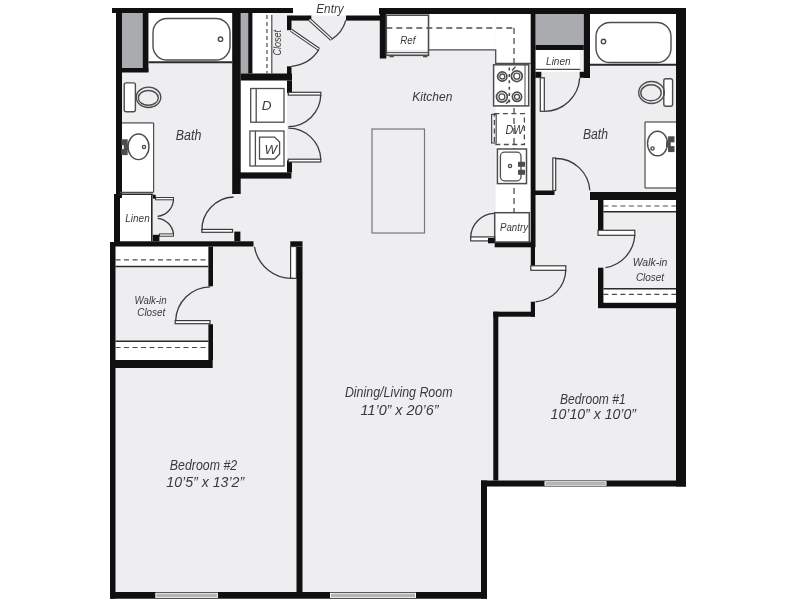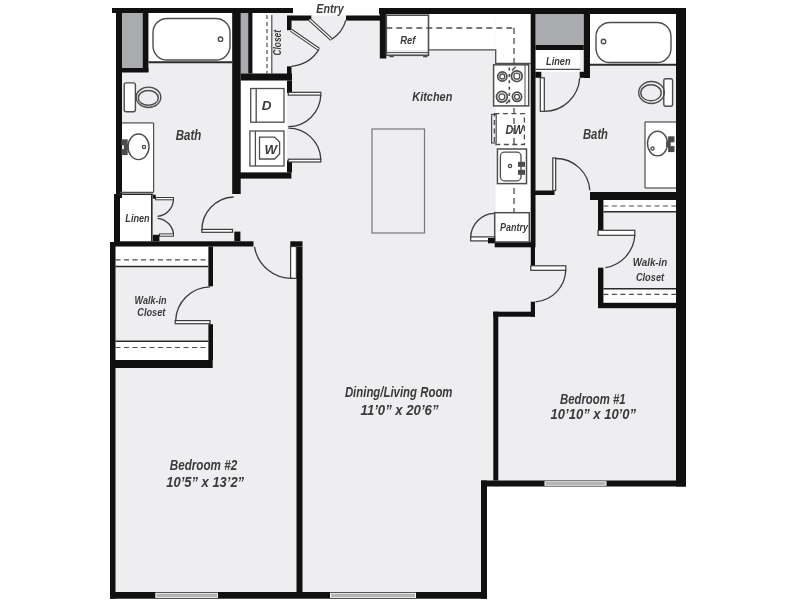--- a/index.html
+++ b/index.html
@@ -1,16 +1,16 @@
 <!DOCTYPE html>
 <html><head>
 <meta charset="utf-8">
 <style>
   html,body{margin:0;padding:0;background:#ffffff;}
-  #plan{width:800px;height:600px;position:relative;filter:opacity(0.999);font-weight:bold;}
+  #plan{width:800px;height:600px;position:relative;filter:opacity(0.999);}
   svg{display:block;}
   text{font-family:"Liberation Sans",sans-serif;font-style:italic;fill:#3a3a3a;}
 </style>
 </head>
 <body>
 <div id="plan">
 <svg width="800" height="600" viewBox="0 0 800 600">
 
   <rect x="0" y="0" width="800" height="600" fill="#ffffff"></rect>
 

